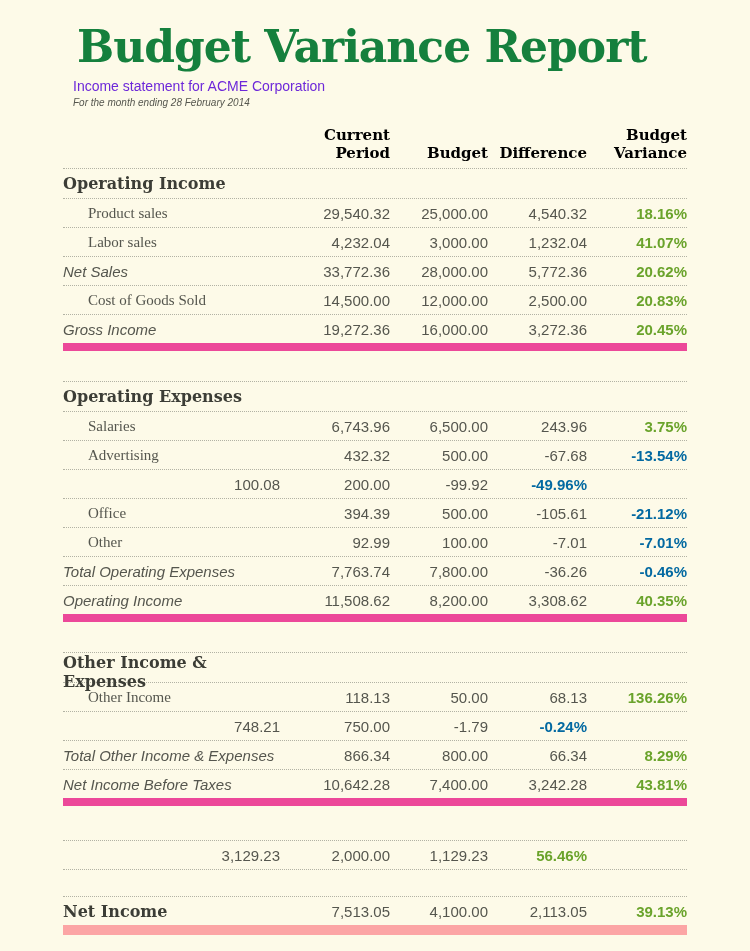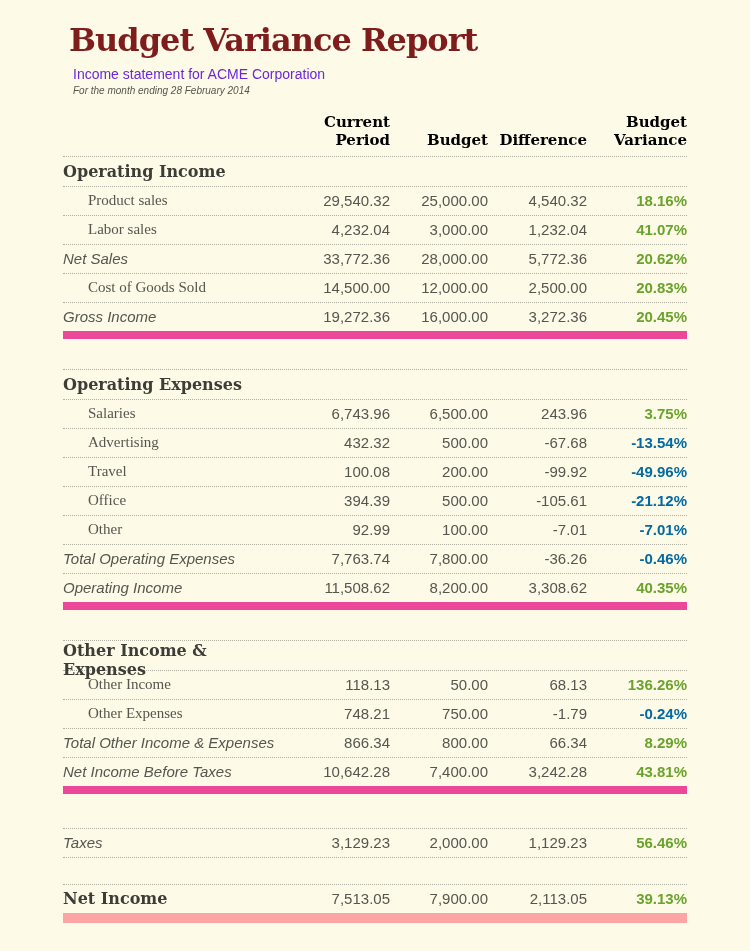--- a/index.html
+++ b/index.html
@@ -10,25 +10,25 @@
     font-family: "Liberation Sans", sans-serif;
     color: #55564e;
     overflow: hidden;
   }
   .page { padding: 0 63px; }
 
   
   .report-title {
     font-family: "DejaVu Serif", serif;
     font-weight: bold;
-    font-size: 32px;
+    font-size: 44px;
     line-height: 1.05;
-    color: #7f1d1d;
+    color: #15803d;
     letter-spacing: -1px;
-    margin: 24px 0 8px 6px;
+    margin: 24px 0 8px 14px;
   }
   .report-subtitle {
     font-size: 14px;
     color: #6d28d9;
     margin: 0 0 3px 10px;
   }
   .report-period {
     font-size: 10px;
     font-style: italic;
     color: #55564e;
@@ -159,21 +159,20 @@
           <div class="cell-num cell-variance variance-positive">3.75%</div>
         </div>
         <div class="row row-item">
           <div class="cell-label">Advertising</div>
           <div class="cell-num cell-current">432.32</div>
           <div class="cell-num cell-budget">500.00</div>
           <div class="cell-num cell-difference">-67.68</div>
           <div class="cell-num cell-variance variance-negative">-13.54%</div>
         </div>
         <div class="row row-item">
-          <div class="cell-label">Travel</div>
           <div class="cell-num cell-current">100.08</div>
           <div class="cell-num cell-budget">200.00</div>
           <div class="cell-num cell-difference">-99.92</div>
           <div class="cell-num cell-variance variance-negative">-49.96%</div>
         </div>
         <div class="row row-item">
           <div class="cell-label">Office</div>
           <div class="cell-num cell-current">394.39</div>
           <div class="cell-num cell-budget">500.00</div>
           <div class="cell-num cell-difference">-105.61</div>
@@ -210,21 +209,20 @@
           <div class="cell-num cell-variance"></div>
         </div>
         <div class="row row-item">
           <div class="cell-label">Other Income</div>
           <div class="cell-num cell-current">118.13</div>
           <div class="cell-num cell-budget">50.00</div>
           <div class="cell-num cell-difference">68.13</div>
           <div class="cell-num cell-variance variance-positive">136.26%</div>
         </div>
         <div class="row row-item">
-          <div class="cell-label">Other Expenses</div>
           <div class="cell-num cell-current">748.21</div>
           <div class="cell-num cell-budget">750.00</div>
           <div class="cell-num cell-difference">-1.79</div>
           <div class="cell-num cell-variance variance-negative">-0.24%</div>
         </div>
         <div class="row row-subtotal">
           <div class="cell-label">Total Other Income &amp; Expenses</div>
           <div class="cell-num cell-current">866.34</div>
           <div class="cell-num cell-budget">800.00</div>
           <div class="cell-num cell-difference">66.34</div>
@@ -233,31 +231,30 @@
         <div class="row row-subtotal">
           <div class="cell-label">Net Income Before Taxes</div>
           <div class="cell-num cell-current">10,642.28</div>
           <div class="cell-num cell-budget">7,400.00</div>
           <div class="cell-num cell-difference">3,242.28</div>
           <div class="cell-num cell-variance variance-positive">43.81%</div>
         </div>
       </div>
       <div class="group bar-dotted gap-34">
         <div class="row row-subtotal">
-          <div class="cell-label">Taxes</div>
           <div class="cell-num cell-current">3,129.23</div>
           <div class="cell-num cell-budget">2,000.00</div>
           <div class="cell-num cell-difference">1,129.23</div>
           <div class="cell-num cell-variance variance-positive">56.46%</div>
         </div>
       </div>
       <div class="group bar-thick gap-26">
         <div class="row row-total">
           <div class="cell-label">Net Income</div>
           <div class="cell-num cell-current">7,513.05</div>
-          <div class="cell-num cell-budget">7,900.00</div>
+          <div class="cell-num cell-budget">4,100.00</div>
           <div class="cell-num cell-difference">2,113.05</div>
           <div class="cell-num cell-variance variance-positive">39.13%</div>
         </div>
       </div>
     </div>
 
 </div>
 
 </body></html>

